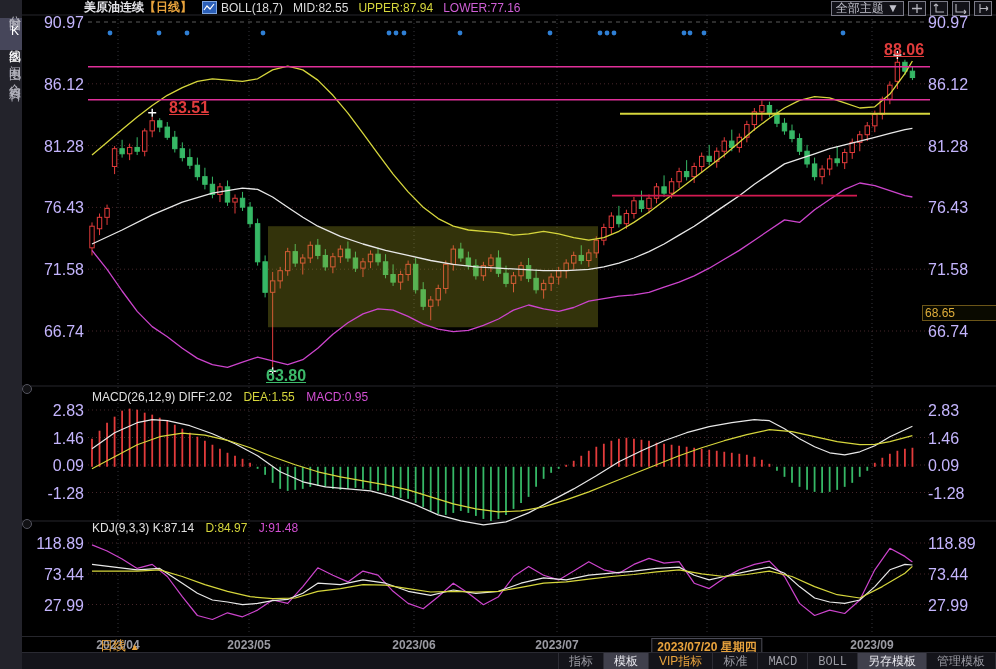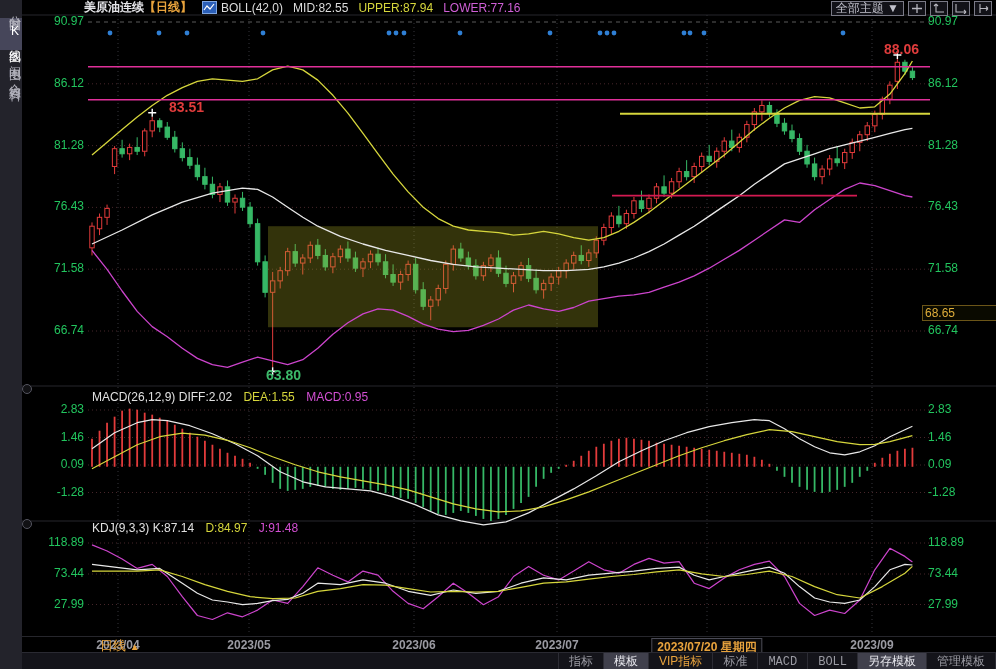--- a/index.html
+++ b/index.html
@@ -21,31 +21,31 @@
   #header .cicon svg{position:absolute;left:0;top:0;}
   #header .w{color:#dcdcdc;margin-right:10px;}
   #header .y{color:#d6d63c;margin-right:10px;}
   #header .m{color:#cf5fd6;}
   #hdr-right{position:absolute;right:4px;top:1px;display:flex;align-items:center;gap:4px;}
   #theme-btn{border:1px solid #7a7a86;color:#c2c2cc;font-size:12px;padding:0 4px;height:13px;
              line-height:13px;cursor:pointer;background:#121218;}
   .tool-btn{border:1px solid #7a7a86;width:16px;height:13px;background:#121218;cursor:pointer;
             display:flex;align-items:center;justify-content:center;}
   
-  .plabel{position:absolute;font-size:12px;color:#22c55e;z-index:4;}
+  .plabel{position:absolute;font-size:16px;color:#c4b5fd;z-index:4;}
   .plabel.left{width:62px;text-align:right;}
   .boxed-label{position:absolute;left:922px;width:70px;border:1px solid #6b5518;background:#0a0a00;
                color:#dfae3a;font-size:12px;padding:0 2px;z-index:4;}
   
   .panel-hdr{position:absolute;left:92px;font-size:12px;z-index:4;white-space:nowrap;}
   .panel-hdr .w{color:#e0e0e0;margin-right:8px;}
   .panel-hdr .y{color:#d6d63c;margin-right:8px;}
   .panel-hdr .m{color:#d24fd2;}
   
-  .ann{position:absolute;font-size:14px;font-weight:bold;z-index:4;}
+  .ann{position:absolute;font-size:16px;font-weight:bold;z-index:4;text-decoration:underline;}
   
   #xaxis{position:absolute;left:22px;top:636px;width:974px;height:16px;background:#000;z-index:5;
          border-top:1px solid #26262c;}
   .xlab{position:absolute;top:1px;font-size:12px;font-weight:bold;color:#9a9aa2;transform:translateX(-50%);
         white-space:nowrap;}
   .xlab.hl{color:#e8a33d;border:1px solid #4a4a55;background:#0a0a0c;padding:0 5px;transform:translateX(-50%);}
   #period-sel{position:absolute;left:100px;top:637px;font-size:13px;font-weight:normal;color:#e8a33d;
               z-index:6;cursor:pointer;}
   #period-sel .arr{font-size:10px;}
   
@@ -486,21 +486,21 @@
     </div>
 
   <div id="header">
     <span class="sym">美原油连续</span>
     <span class="per">【日线】</span>
     <span class="cicon">
         <svg width="13" height="11">
           <polyline points="1,8 4,4 7,7 11,2" stroke="#fff" stroke-width="1.2" fill="none"></polyline>
         </svg>
       </span>
-    <span class="w">BOLL(42,0)</span>
+    <span class="w">BOLL(18,7)</span>
     <span class="w">MID:82.55</span>
     <span class="y">UPPER:87.94</span>
     <span class="m">LOWER:77.16</span>
     <div id="hdr-right">
       <div id="theme-btn">
         <span>全部主题</span>
         <span>▼</span>
       </div>
       <div class="tool-btn">
         <svg width="12" height="11">

